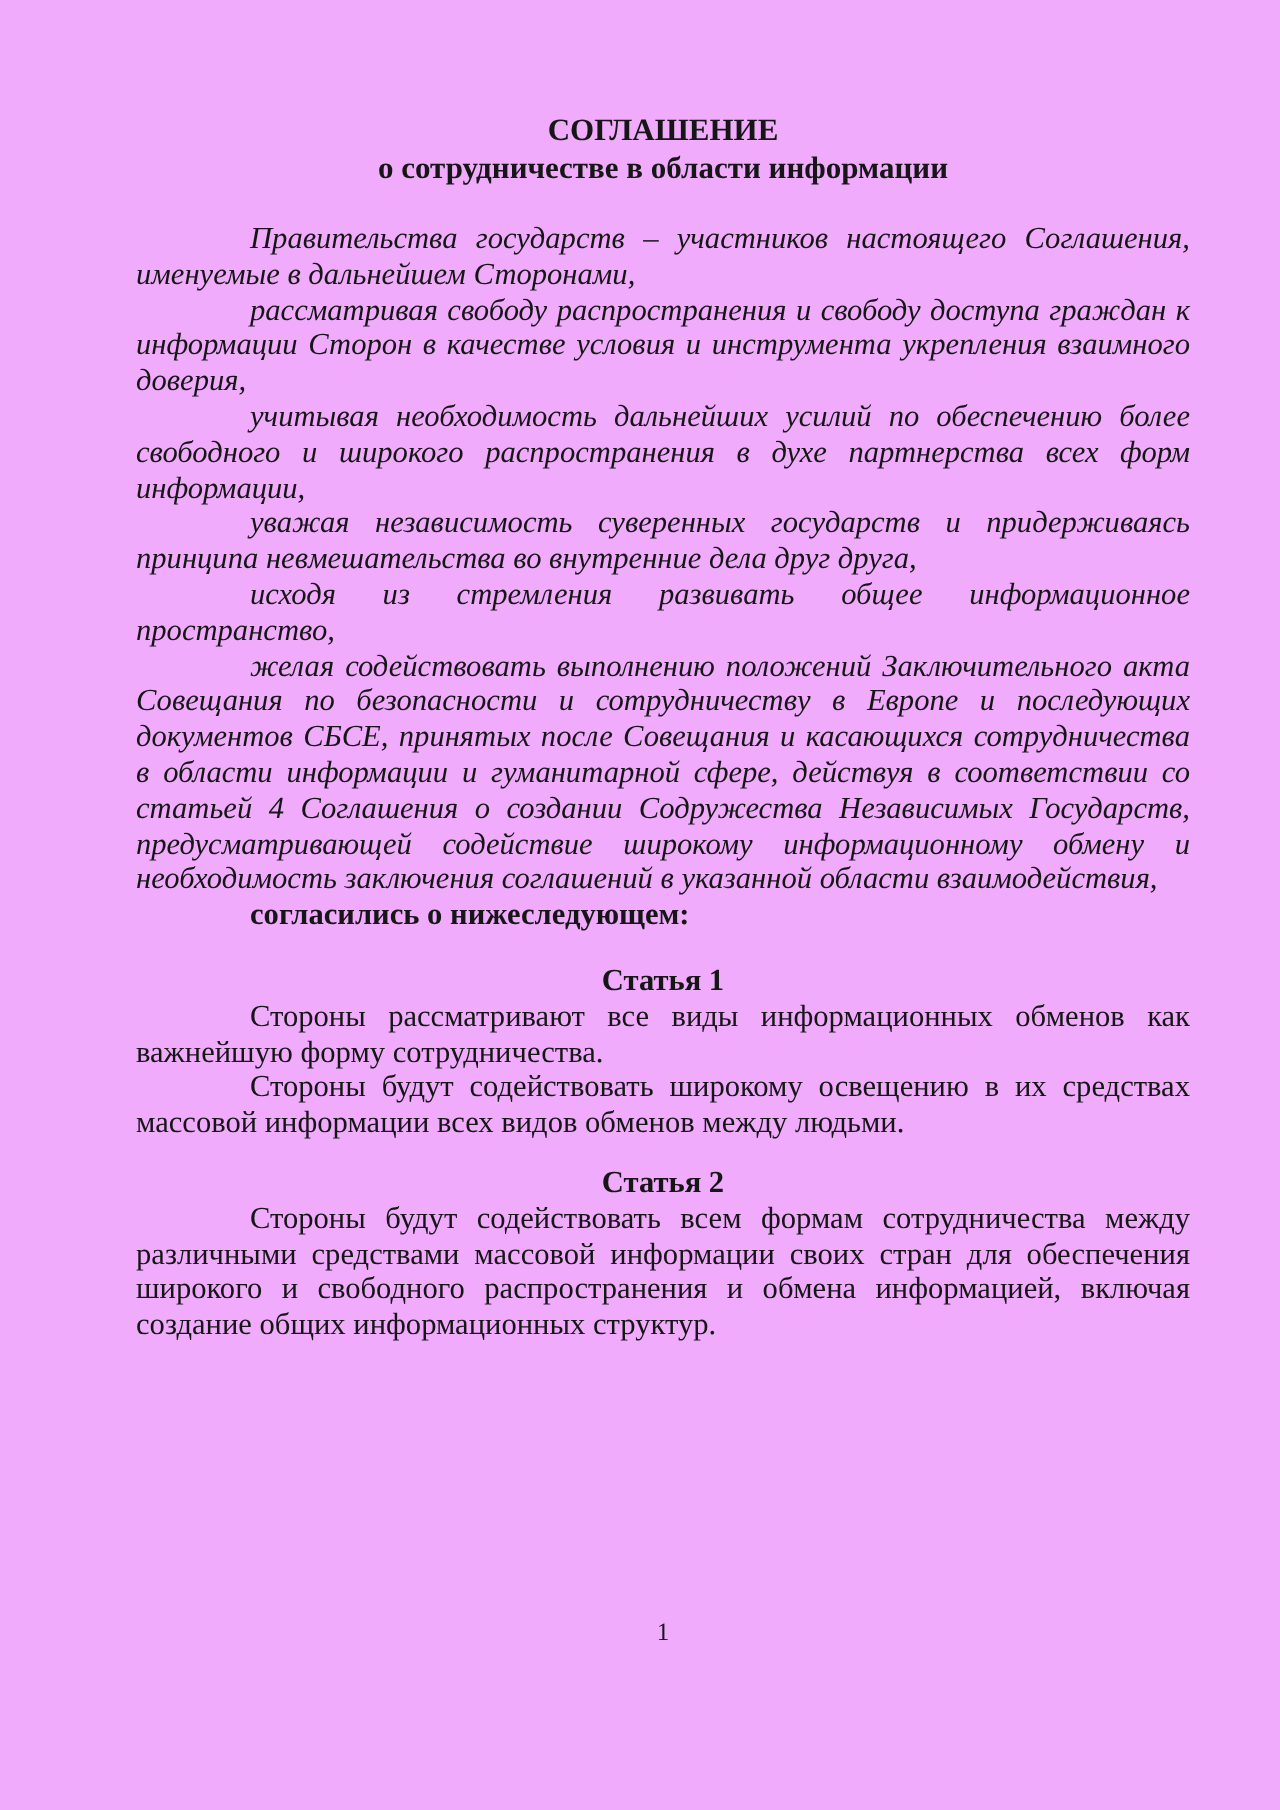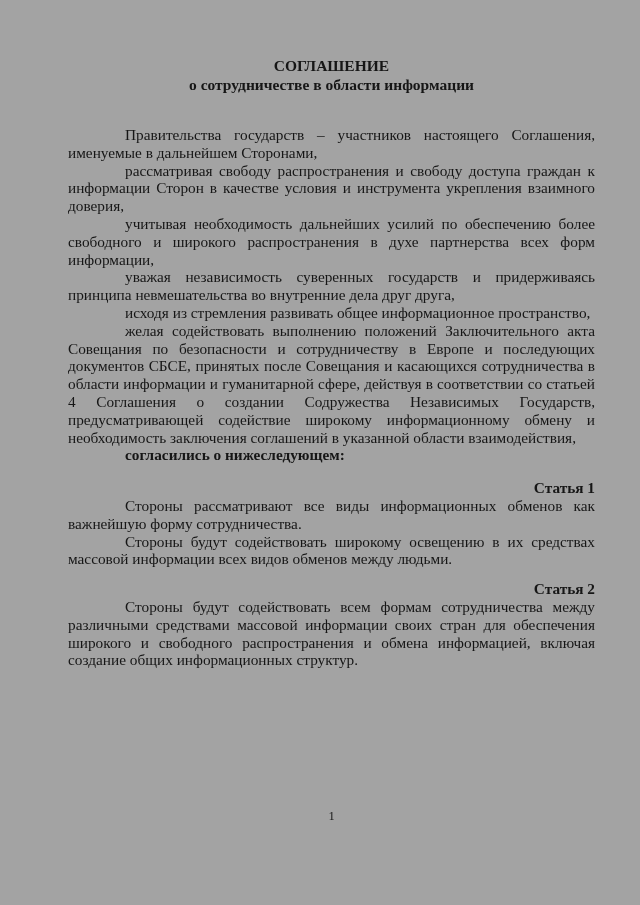--- a/index.html
+++ b/index.html
@@ -1,49 +1,49 @@
 <!DOCTYPE html>
 <html><head>
 <meta charset="utf-8">
 <style>
   html, body { margin: 0; padding: 0; background: #e8e8e8; }
   .page {
     position: relative;
     width: 640px;
     height: 905px;
-    background: #a3a3a3;
+    background: #f0abfc;
     font-family: "Liberation Serif", serif;
     color: #161616;
     overflow: hidden;
   }
   .content {
     position: absolute;
     left: 68px;
     top: 56px;
     width: 527px;
   }
   .doc-title {
     text-align: center;
     font-weight: bold;
     font-size: 15.5px;
     line-height: 19px;
   }
-  .preamble { margin-top: 32px; }
+  .preamble { margin-top: 17px; font-style: italic; }
   p.body {
     margin: 0;
     font-size: 15.3px;
     line-height: 17.8px;
     text-align: justify;
     text-indent: 57px;
   }
   p.clause {
     font-weight: bold;
   }
   .article-heading {
-    text-align: right;
+    text-align: center;
     font-weight: bold;
     font-size: 15.3px;
     line-height: 17.8px;
     margin-top: 15px;
   }
   .article-heading.second { margin-top: 12px; }
   .page-number {
     position: absolute;
     top: 809px;
     left: 68px;

